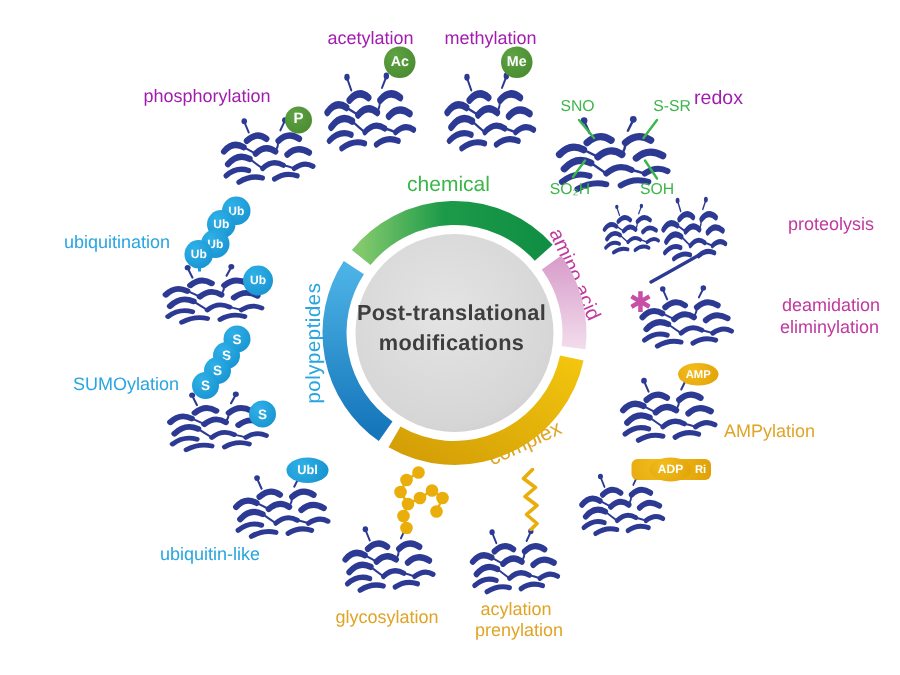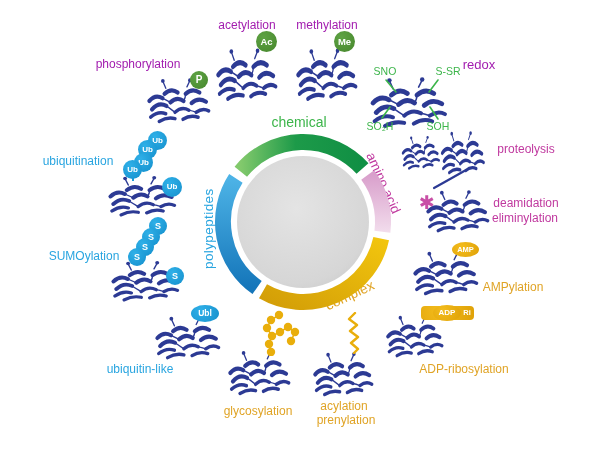--- a/index.html
+++ b/index.html
@@ -7,21 +7,21 @@
     width:600px; height:450px; position:relative; overflow:hidden;
     background:#ffffff;
     font-family:"Liberation Sans","DejaVu Sans",sans-serif;
   }
   .abs { position:absolute; }
   .label {
     position:absolute; white-space:nowrap; font-size:12px;
     transform:translateX(-50%); font-weight:400;
   }
   .lab-green { color:#a21caf; }
-  .lab-pink  { color:#c0399f; }
+  .lab-pink  { color:#c0399f;margin-left:28px; }
   .lab-gold  { color:#e0a426; }
   .lab-blue  { color:#29a5e0; }
   .tag { position:absolute; white-space:nowrap; font-size:10.5px; color:#3cb54a; transform:translateX(-50%); }
   .ring-label { position:absolute; white-space:nowrap; font-size:14px; }
   .protein { position:absolute; }
   .badge {
     position:absolute; display:flex; align-items:center; justify-content:center;
     color:#fff; font-weight:bold; line-height:1; z-index:5;
   }
   .b-circle { border-radius:50%; }
@@ -98,20 +98,24 @@
           <stop offset="1" stop-color="#c7c7c7"></stop>
       </radialGradient>
     </defs>
     <circle cx="110" cy="110" r="66" fill="url(#gGray)"></circle>
     <path d="M47.8 59.7 A80 80 0 0 1 169.5 56.5" stroke="url(#gGreen)" stroke-width="16" fill="none"></path>
     <path d="M174.7 63 A80 80 0 0 1 189.4 119.8" stroke="url(#gPink)" stroke-width="16" fill="none"></path>
     <path d="M188.2 126.6 A80 80 0 0 1 70 179.3" stroke="url(#gGold)" stroke-width="16" fill="none"></path>
     <path d="M64.1 175.5 A80 80 0 0 1 42.9 66.4" stroke="url(#gBlue)" stroke-width="16" fill="none"></path>
   </svg>
 
+  <div class="center-title">
+    <div>Post-translational</div>
+    <div>modifications</div>
+  </div>
 
   <div class="ring-label" style="left:299px;top:114px;transform:translateX(-50%);color:#3cb54a;">chemical</div>
   <div class="ring-label" style="left:377px;top:150px;transform-origin:0 0;transform:rotate(66deg);color:#c0399f;font-size:13.5px;">amino acid</div>
   <div class="ring-label" style="left:326px;top:298px;transform-origin:0 50%;transform:rotate(-25deg);color:#e0a426;">complex</div>
   <div class="ring-label" style="left:201px;top:269px;transform-origin:0 0;transform:rotate(-90deg);color:#29a5e0;font-size:13.5px;letter-spacing:0.4px;">polypeptides</div>
 
   <div class="label lab-green" style="left:138px;top:57px;">phosphorylation</div>
   <svg class="protein" style="left:146px;top:77px;" width="66" height="48" viewBox="0 0 100 68" preserveAspectRatio="none">
       <use href="#protein-sym"></use>
     </svg>
@@ -163,21 +167,20 @@
       <use href="#protein-sym"></use>
     </svg>
   <div class="asterisk" style="left:419px;top:191px;">✱</div>
 
   <div class="label lab-gold" style="left:513px;top:280px;">AMPylation</div>
   <svg class="protein" style="left:412px;top:250px;" width="68" height="47" viewBox="0 0 100 68" preserveAspectRatio="none">
       <use href="#protein-sym"></use>
     </svg>
   <div class="badge b-pill b-gold" style="left:452px;top:242px;width:27px;height:15px;font-size:7.5px;">AMP</div>
 
-  <div class="label lab-gold" style="left:464px;top:362px;">ADP-ribosylation</div>
   <svg class="protein" style="left:385px;top:314px;" width="60" height="45" viewBox="0 0 100 68" preserveAspectRatio="none">
       <use href="#protein-sym"></use>
     </svg>
   <div class="badge b-square b-gold" style="left:421px;top:306px;width:14px;height:14px;font-size:7.5px;padding-left:39px;">Ri</div>
   <div class="badge b-pill b-gold" style="left:433px;top:305px;width:28px;height:16px;font-size:8px;">ADP</div>
 
   <div class="label lab-gold" style="left:344px;top:399px;">acylation</div>
   <div class="label lab-gold" style="left:346px;top:413px;text-align:right;">prenylation</div>
   <svg class="protein" style="left:312px;top:351px;" width="63" height="47" viewBox="0 0 100 68" preserveAspectRatio="none">
       <use href="#protein-sym"></use>

